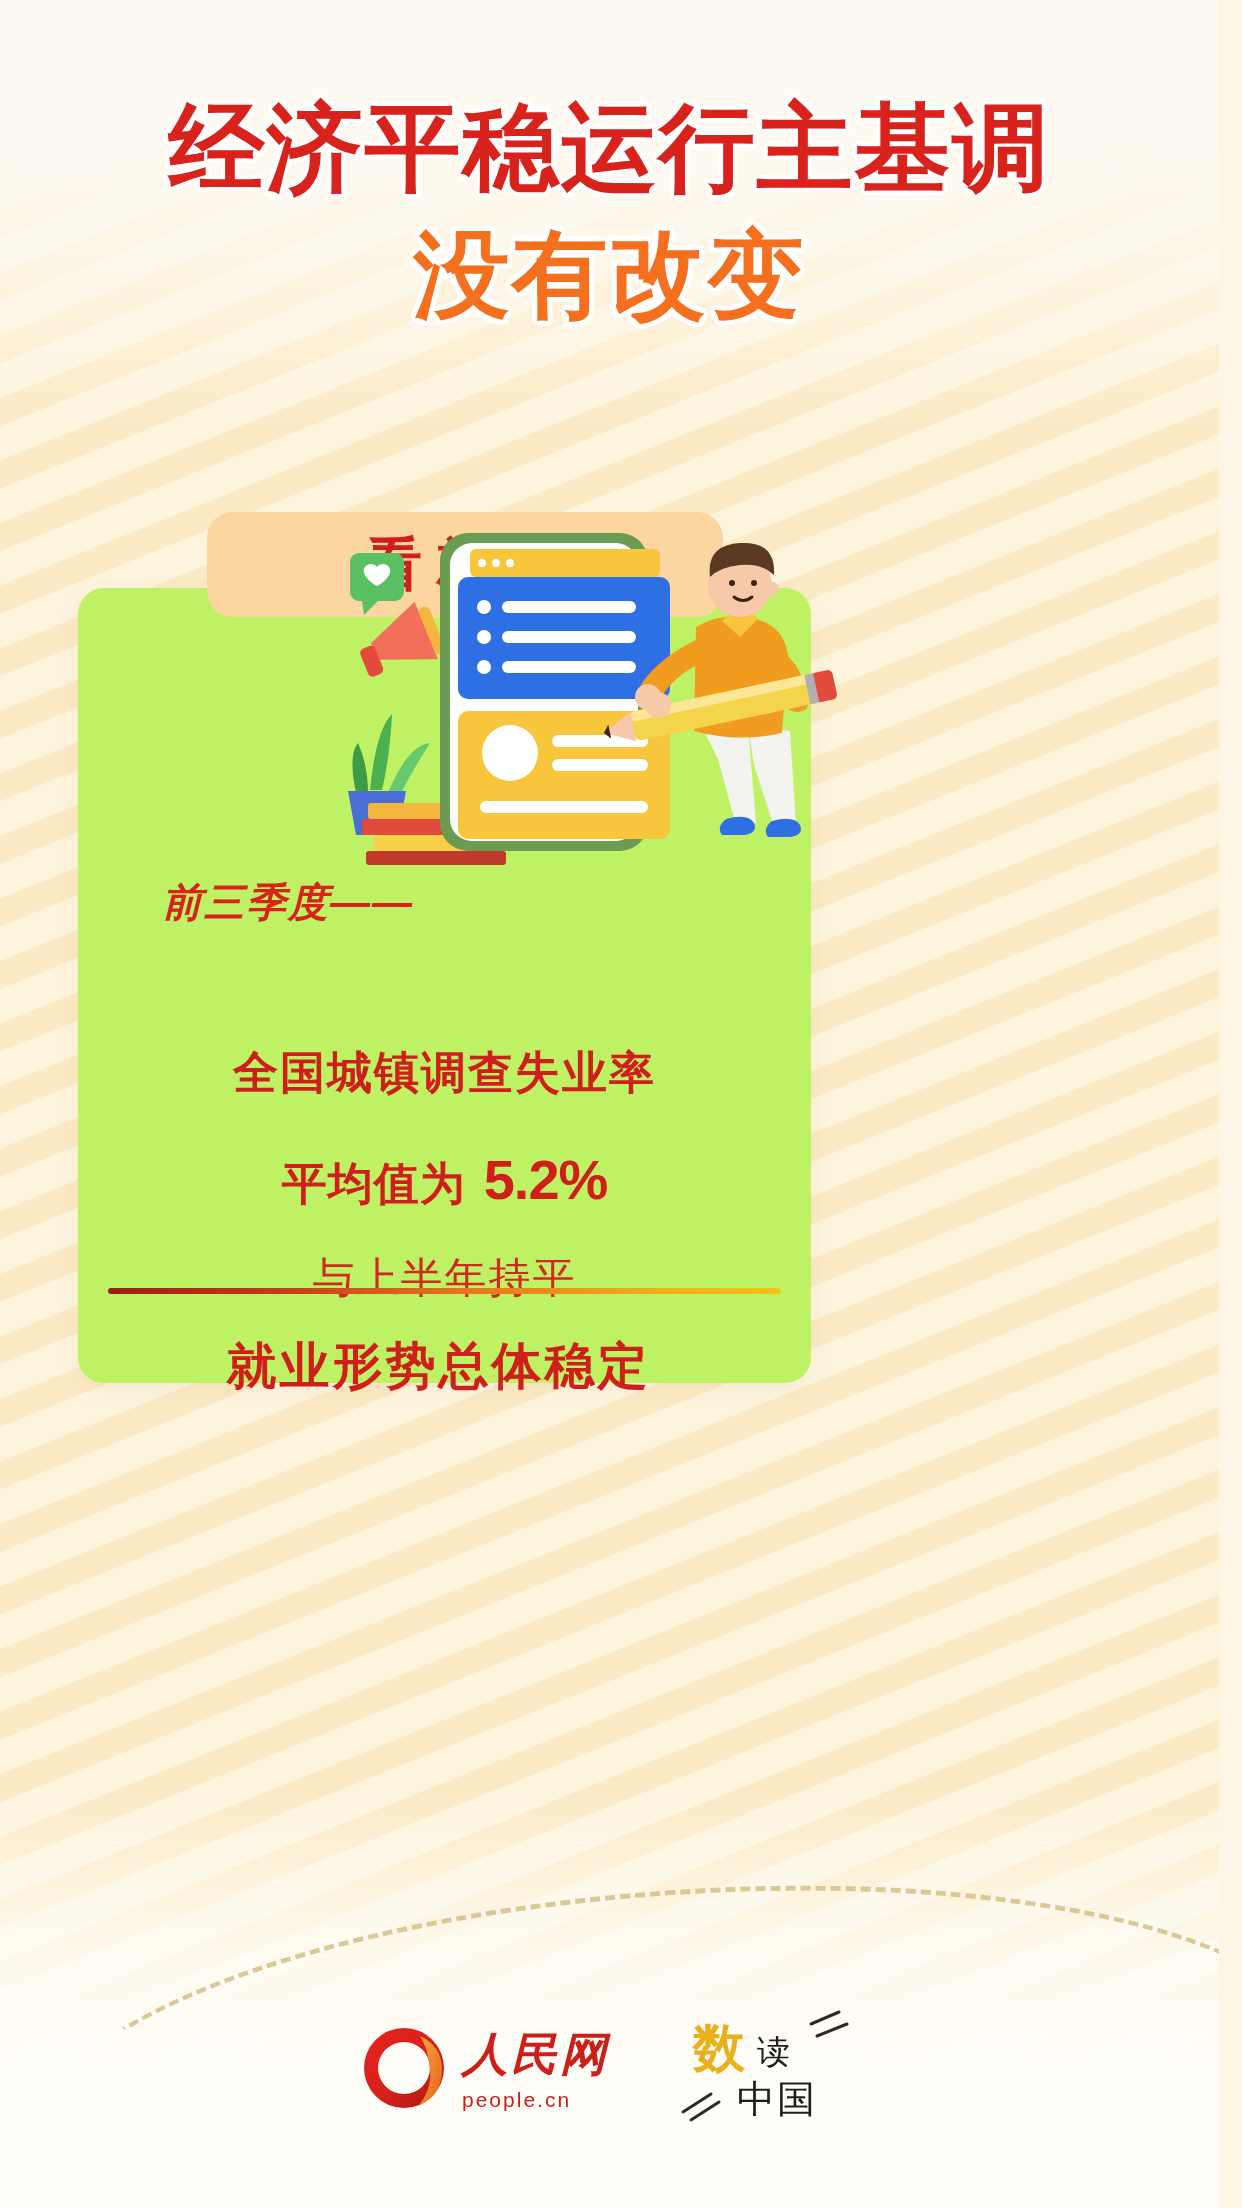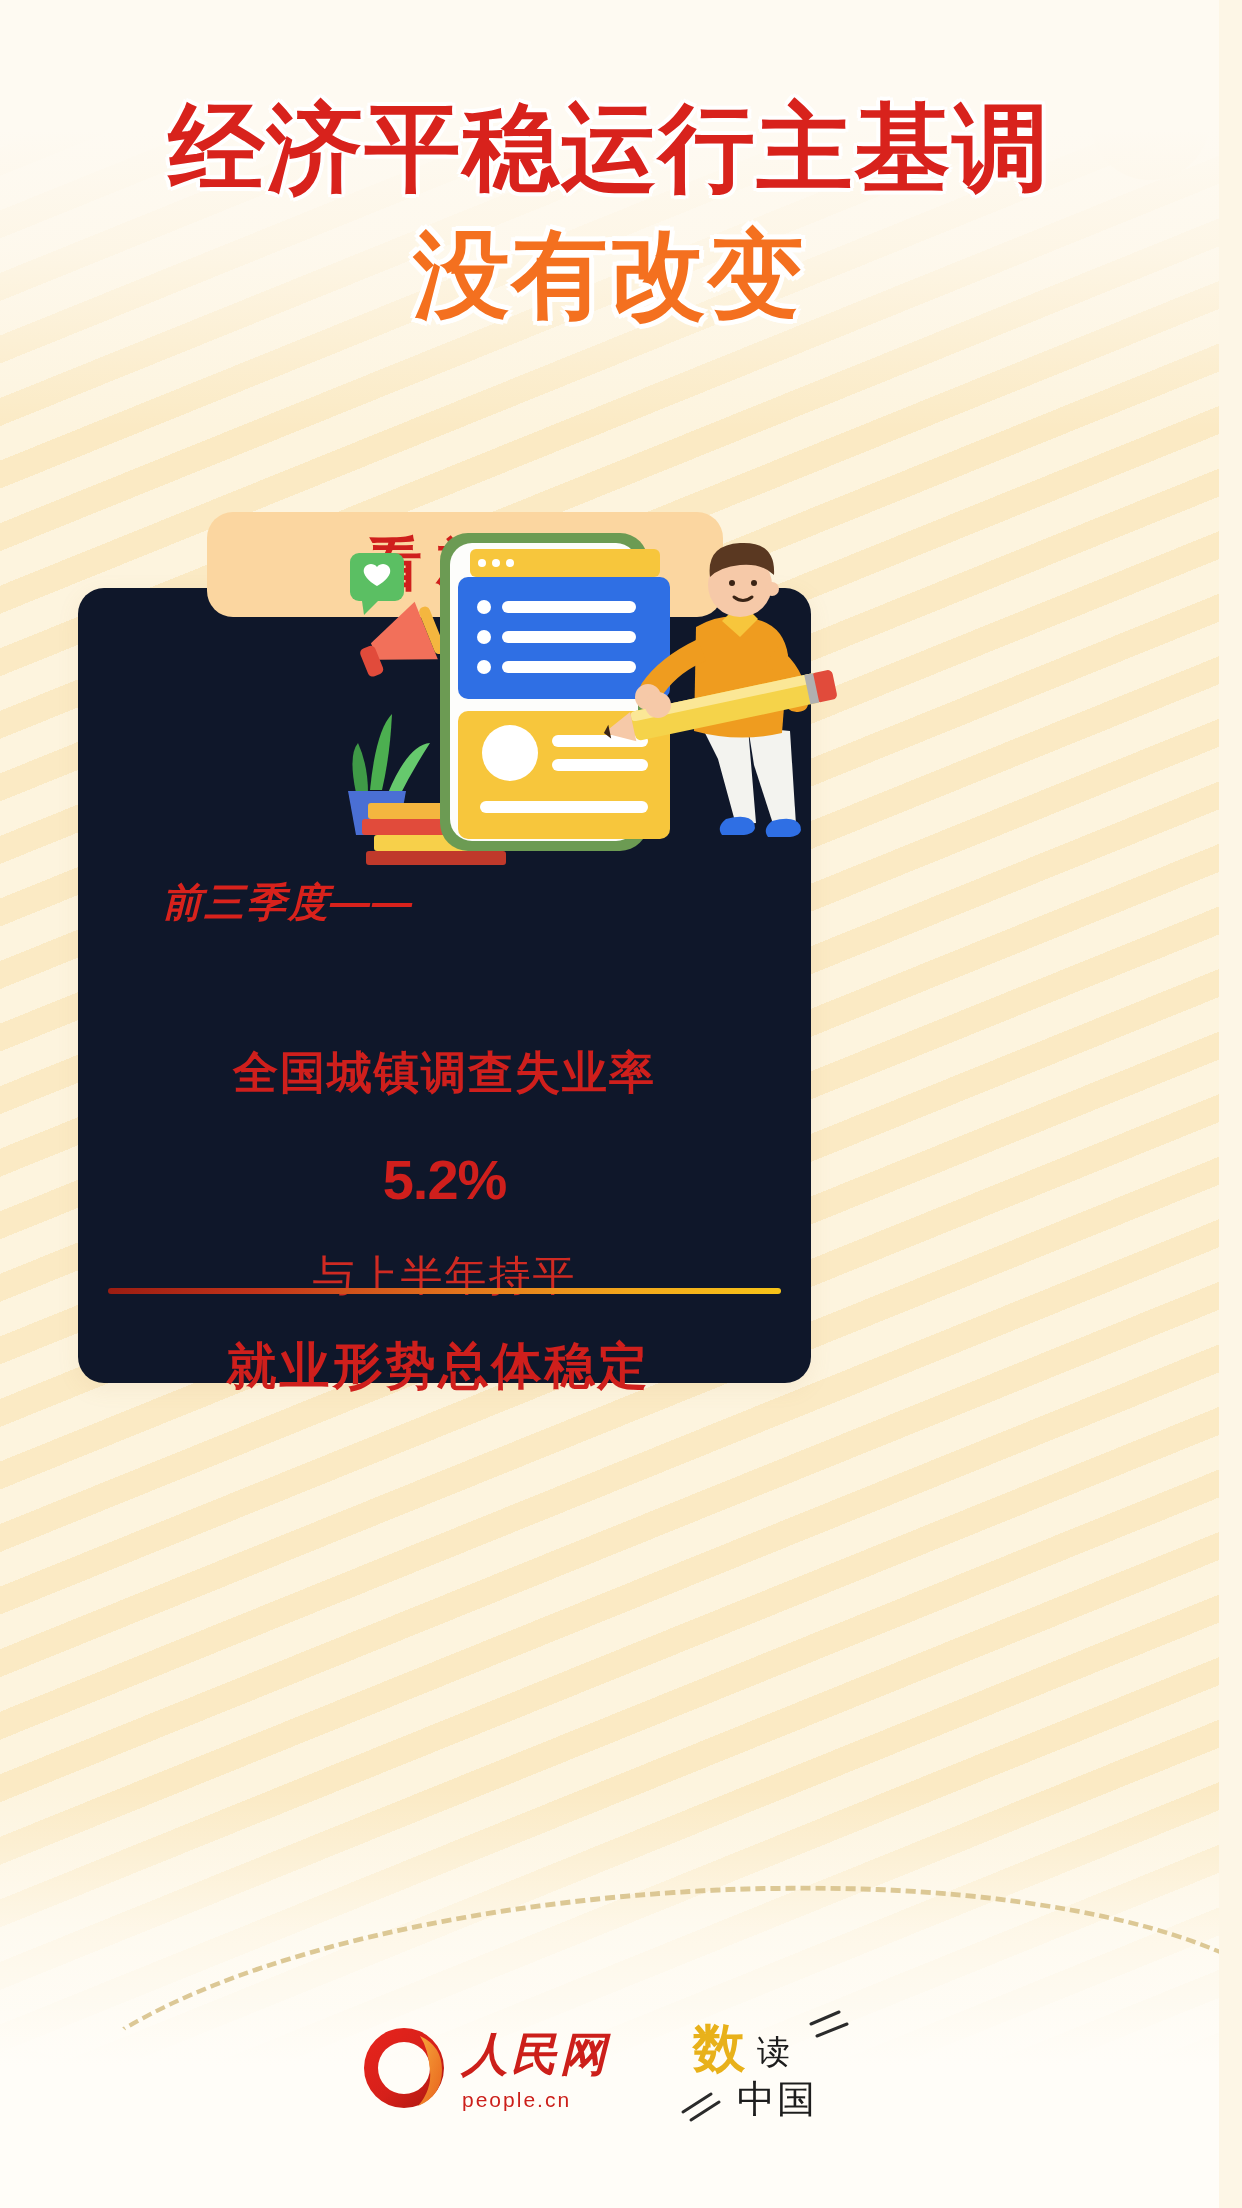--- a/index.html
+++ b/index.html
@@ -86,21 +86,21 @@
     z-index:5;
   }
   .pill-label {
     font-size:58px; font-weight:bold; color:#cf1f1c;
     letter-spacing:14px; text-indent:14px;
   }
 
   
   .card {
     position:absolute; left:78px; top:588px; width:733px; height:795px;
-    background:#0f172a; border-radius:26px;
+    background:#bef264; border-radius:26px;
     box-shadow:0 6px 22px rgba(190,150,90,.10);
     z-index:3;
   }
   .card-inner { position:absolute; inset:0; }
 
   .period {
     position:absolute; left:84px; top:287px;
     font-size:40px; font-weight:bold; font-style:italic;
     color:#d8221c; letter-spacing:2px; white-space:nowrap;
   }
@@ -188,20 +188,21 @@
     <span class="pill-label">看就业</span>
   </div>
 
   <div class="card">
     <div class="card-inner">
       <div class="period">前三季度——</div>
 
       <div class="stat-block">
         <div class="stat-title">全国城镇调查失业率</div>
         <div class="stat-value-row">
+          <span class="stat-value-label">平均值为</span>
           <span class="stat-value-number">5.2%</span>
         </div>
         <div class="stat-note">与上半年持平</div>
       </div>
 
       <div class="divider"></div>
       <div class="conclusion">就业形势总体稳定</div>
     </div>
   </div>
 

